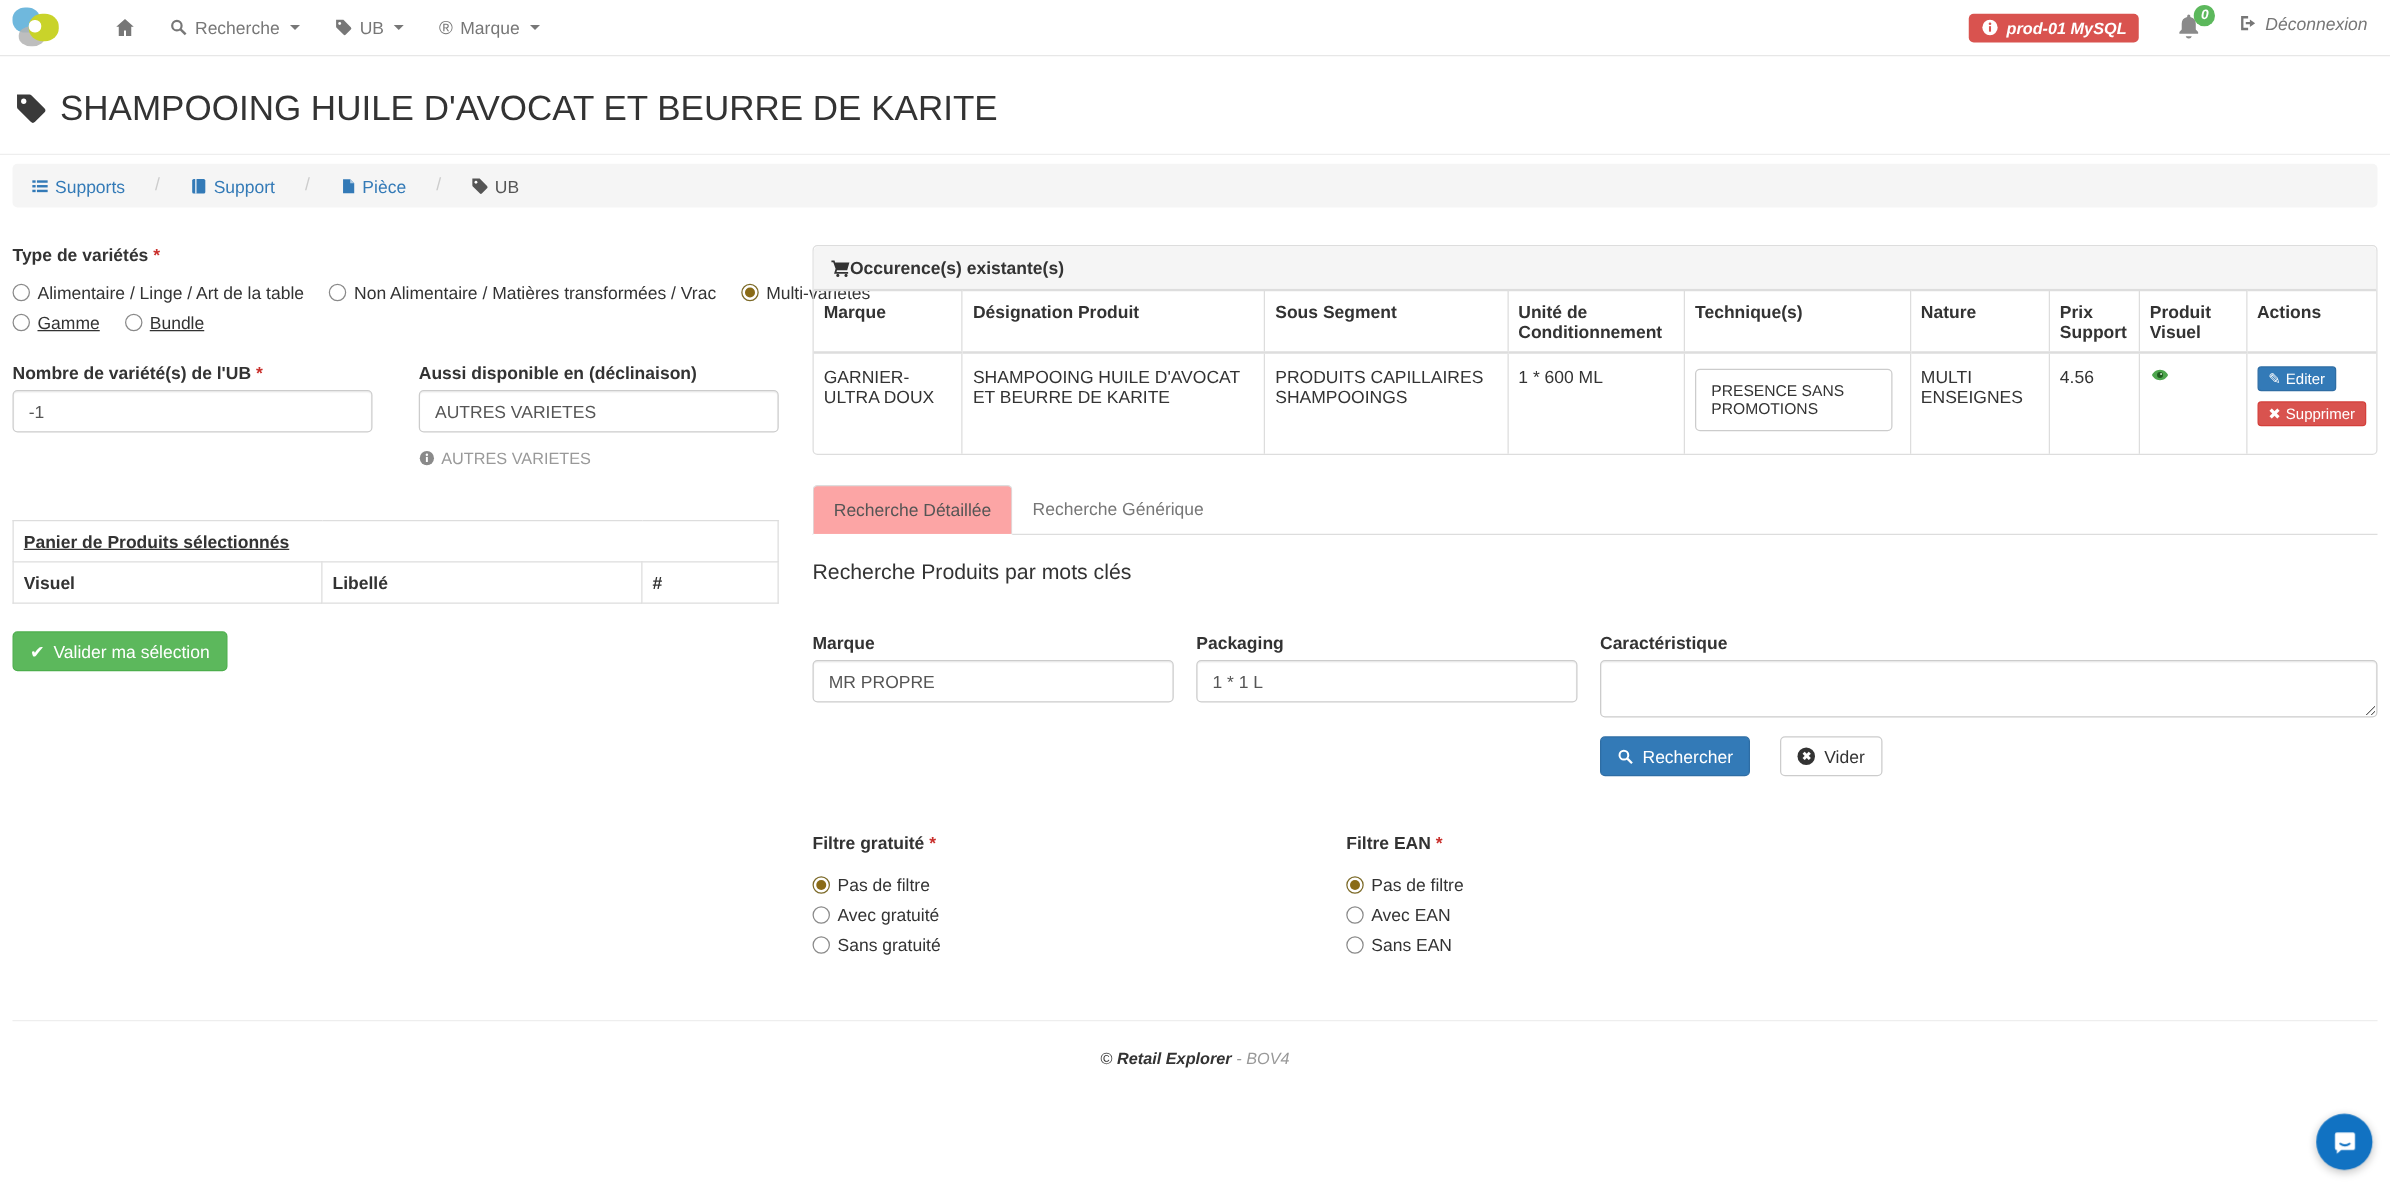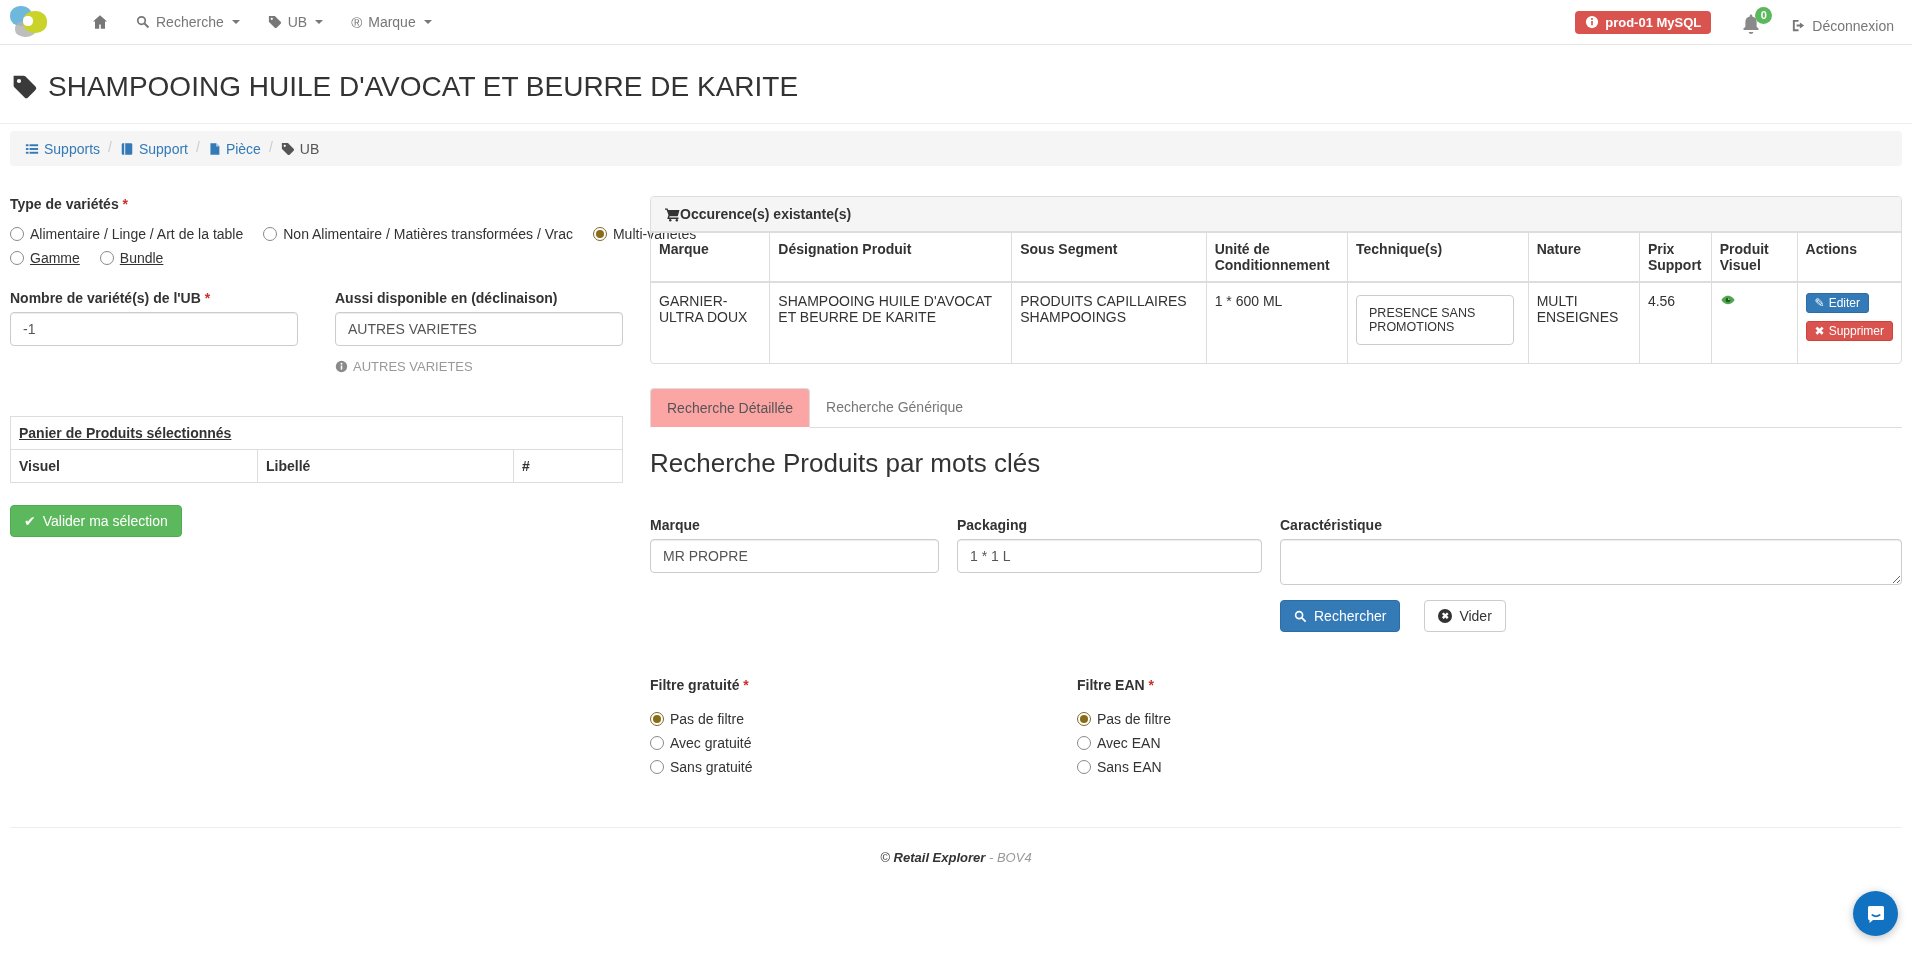--- a/index.html
+++ b/index.html
@@ -12,34 +12,34 @@
   .logo { position:relative; width:40px; height:36px; margin-right:28px; }
   .logo i { position:absolute; border-radius:46%; display:block; }
   .logo .c-blue  { width:22px; height:20px; left:0;  top:2px;  background:#6fb8dd; }
   .logo .c-green { width:24px; height:22px; left:13px; top:7px; background:#c9d32a; }
   .logo .c-gray  { width:21px; height:16px; left:5px; top:17px; background:#b3b3b3; opacity:.85; }
   .logo .c-core  { width:10px; height:10px; left:13px; top:12px; background:#fff; }
   .nav-item { display:flex; align-items:center; gap:6px; color:#777; padding:0 14px;
     height:45px; cursor:pointer; white-space:nowrap; }
   .caret { display:inline-block; width:0; height:0; border-top:4px solid #777;
     border-left:4px solid transparent; border-right:4px solid transparent; margin-left:2px; }
-  .nav-right { margin-left:auto; display:flex; align-items:flex-end; gap:30px; }
+  .nav-right { margin-left:auto; display:flex; align-items:flex-start; gap:30px;font-style:italic; }
   .env-badge { background:#d9534f; color:#fff; font-weight:bold; font-size:13px;
     border-radius:4px; padding:4px 10px; display:flex; align-items:center; gap:6px; }
   .bell-wrap { position:relative; cursor:pointer; }
   .bell-count { position:absolute; top:-7px; right:-11px; background:#5cb85c; color:#fff;
     font-size:11px; font-weight:bold; width:17px; height:17px; border-radius:50%;
     display:flex; align-items:center; justify-content:center; }
   .logout { display:flex; align-items:center; gap:6px; color:#777; cursor:pointer; }
 
   
   .page-title { display:flex; align-items:center; gap:10px; padding:26px 10px 20px 12px;
     font-size:28px; color:#333; border-bottom:1px solid #eee; margin-bottom:7px; }
   .breadcrumb { margin:0 10px; background:#f5f5f5; border-radius:4px; padding:8px 15px;
-    display:flex; gap:8px; font-size:14px; height:35px; }
+    display:flex; gap:24px; font-size:14px; height:35px; }
   .breadcrumb a { color:#337ab7; text-decoration:none; display:flex; align-items:center; gap:5px; cursor:pointer; }
   .breadcrumb .active { color:#555; display:flex; align-items:center; gap:5px; }
   .breadcrumb .sep { color:#ccc; }
 
   
   .main { display:flex; align-items:flex-start; padding:30px 10px 0 10px; gap:27px; }
   .col-left { width:613px; flex:none; }
   .col-right { flex:1; min-width:0; }
 
   
@@ -88,21 +88,21 @@
   .btn-xs { padding:2px 8px; font-size:12px; gap:4px; border-radius:3px; }
   .btn-danger { background:#d9534f; border-color:#d43f3a; color:#fff; }
   .actions-cell .btn { display:flex; width:max-content; }
   .actions-cell .btn + .btn { margin-top:8px; }
 
   
   .tabs { display:flex; border-bottom:1px solid #ddd; margin-top:24px; }
   .tab { padding:11px 16px; color:#777; cursor:pointer; margin-bottom:-1px; font-size:14px; }
   .tab.active { color:#555; background:#fca5a5; border:1px solid #ddd; border-bottom-color:#fff;
     border-radius:4px 4px 0 0; }
-  .search-h2 { font-size:26px; font-weight:400; color:#333; margin-top:20px; }
+  .search-h2 { font-size:17px; font-weight:400; color:#333; margin-top:20px; }
   .form-grid { display:flex; gap:18px; margin-top:38px; }
   .fg-col1 { width:289px; flex:none; }
   .fg-col2 { width:305px; flex:none; }
   .fg-col3 { flex:1; }
   .fg-row2 { margin-top:10px; }
   .ref-ean { display:flex; gap:27px; }
   .ref-ean > div { width:134px; }
   .btn-row { display:flex; gap:24px; margin-top:12px; }
   .circle-x { width:14px; height:14px; border-radius:50%; background:#333; color:#fff;
     font-size:9px; display:inline-flex; align-items:center; justify-content:center; font-weight:bold; }

